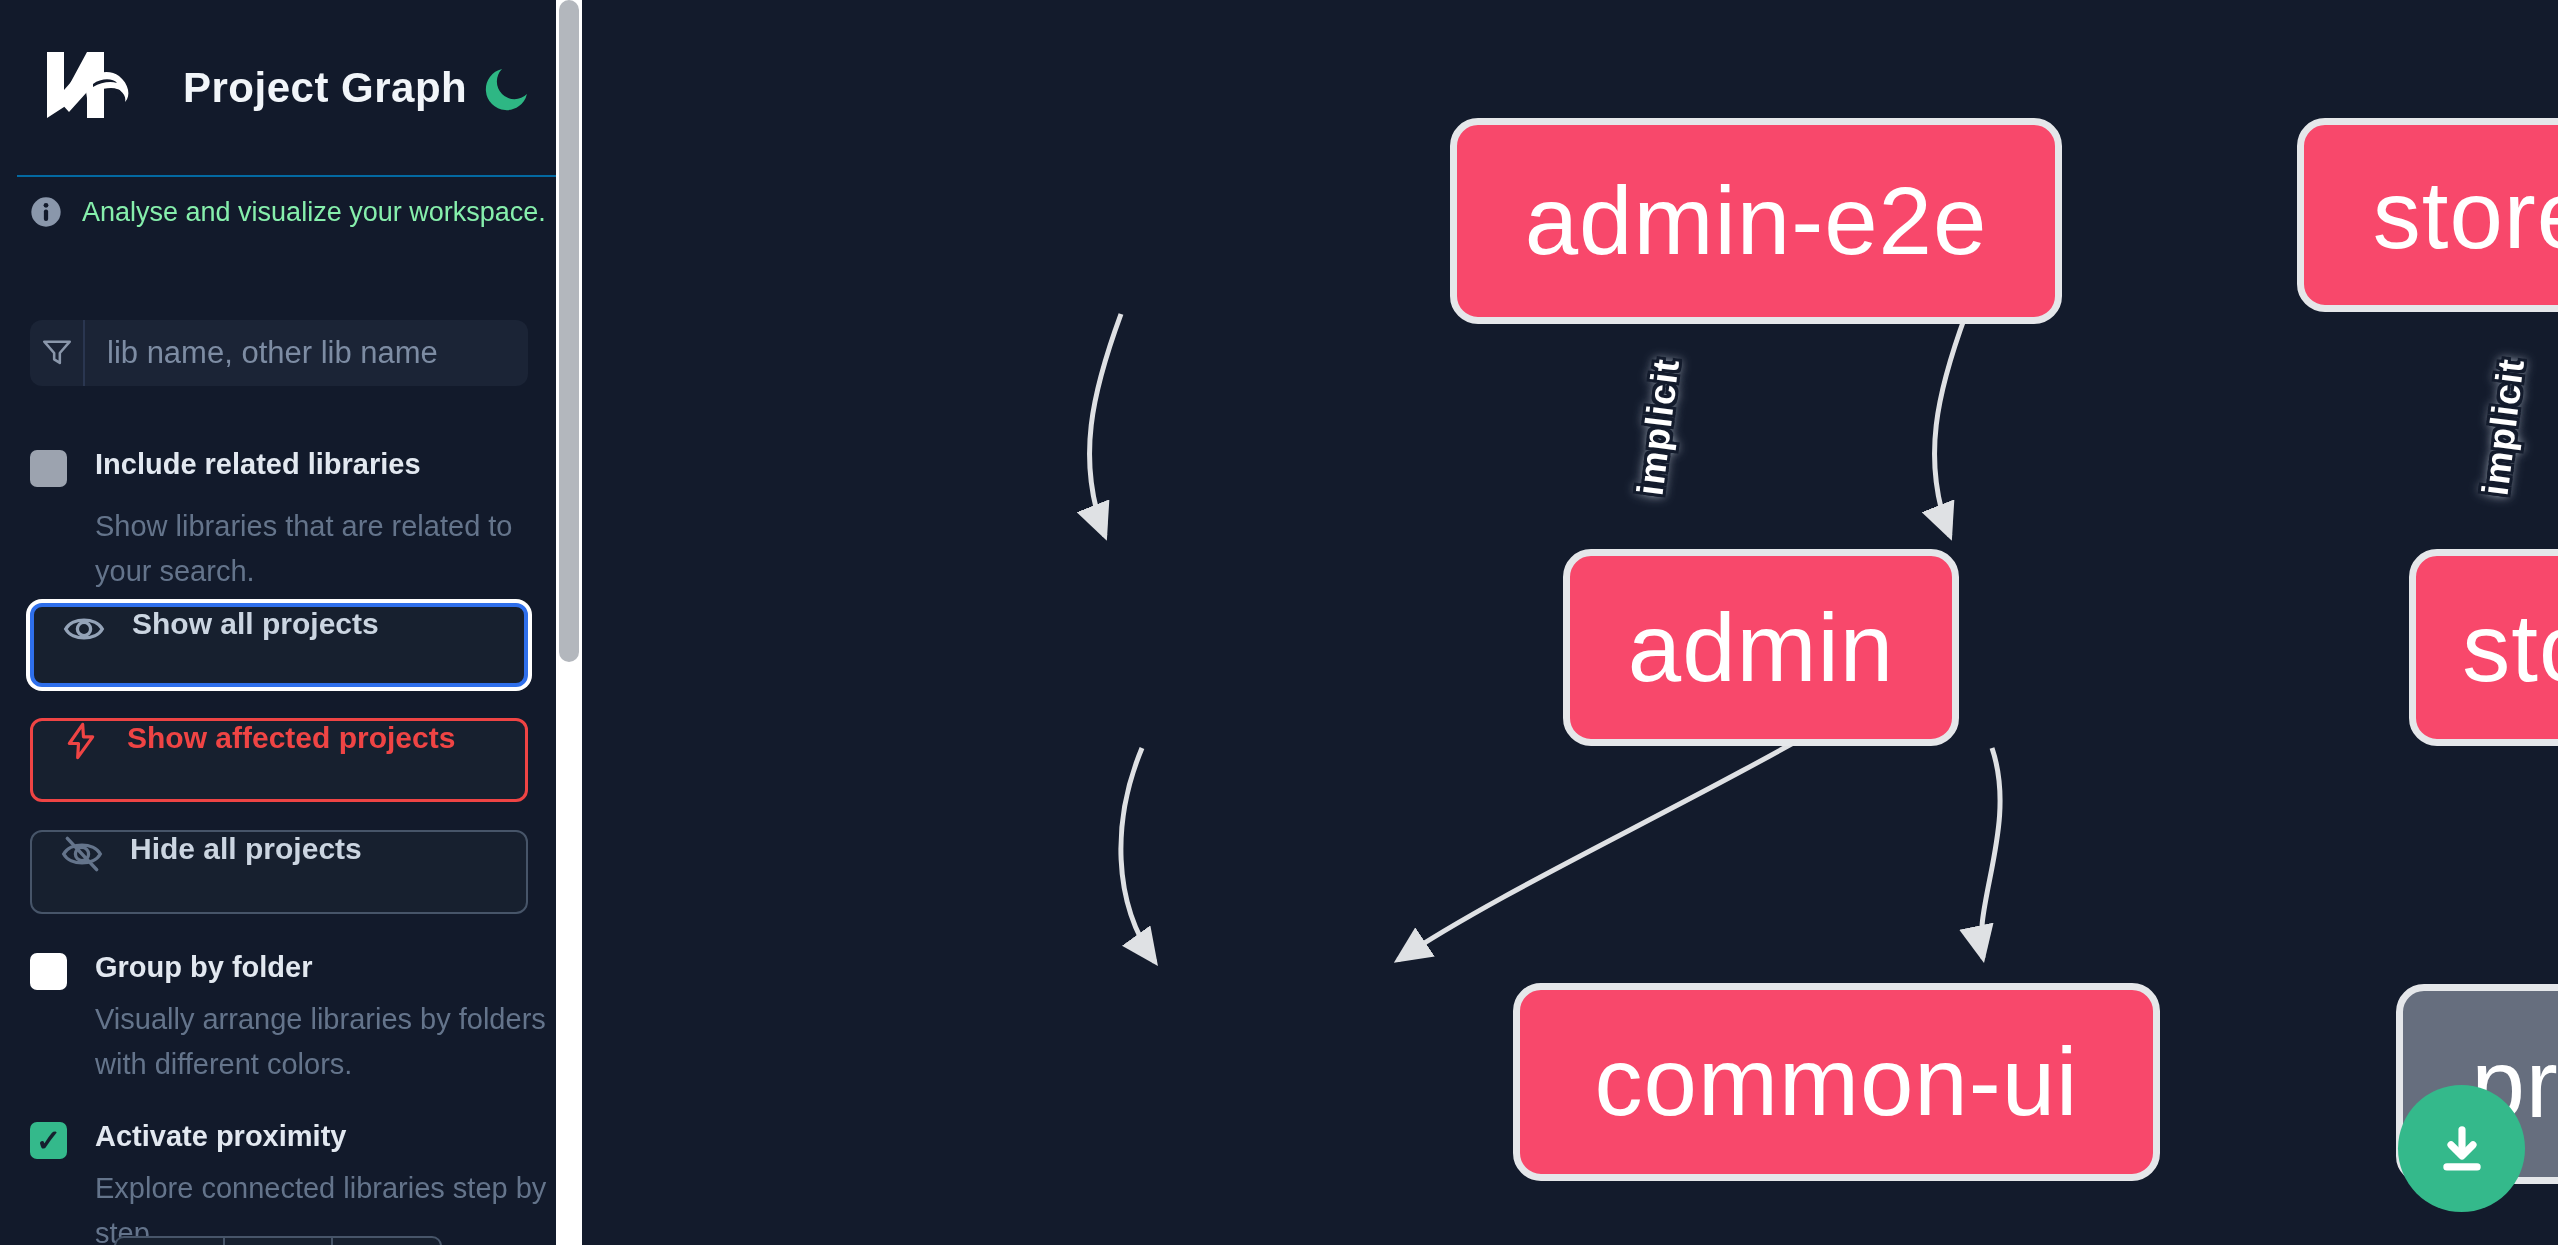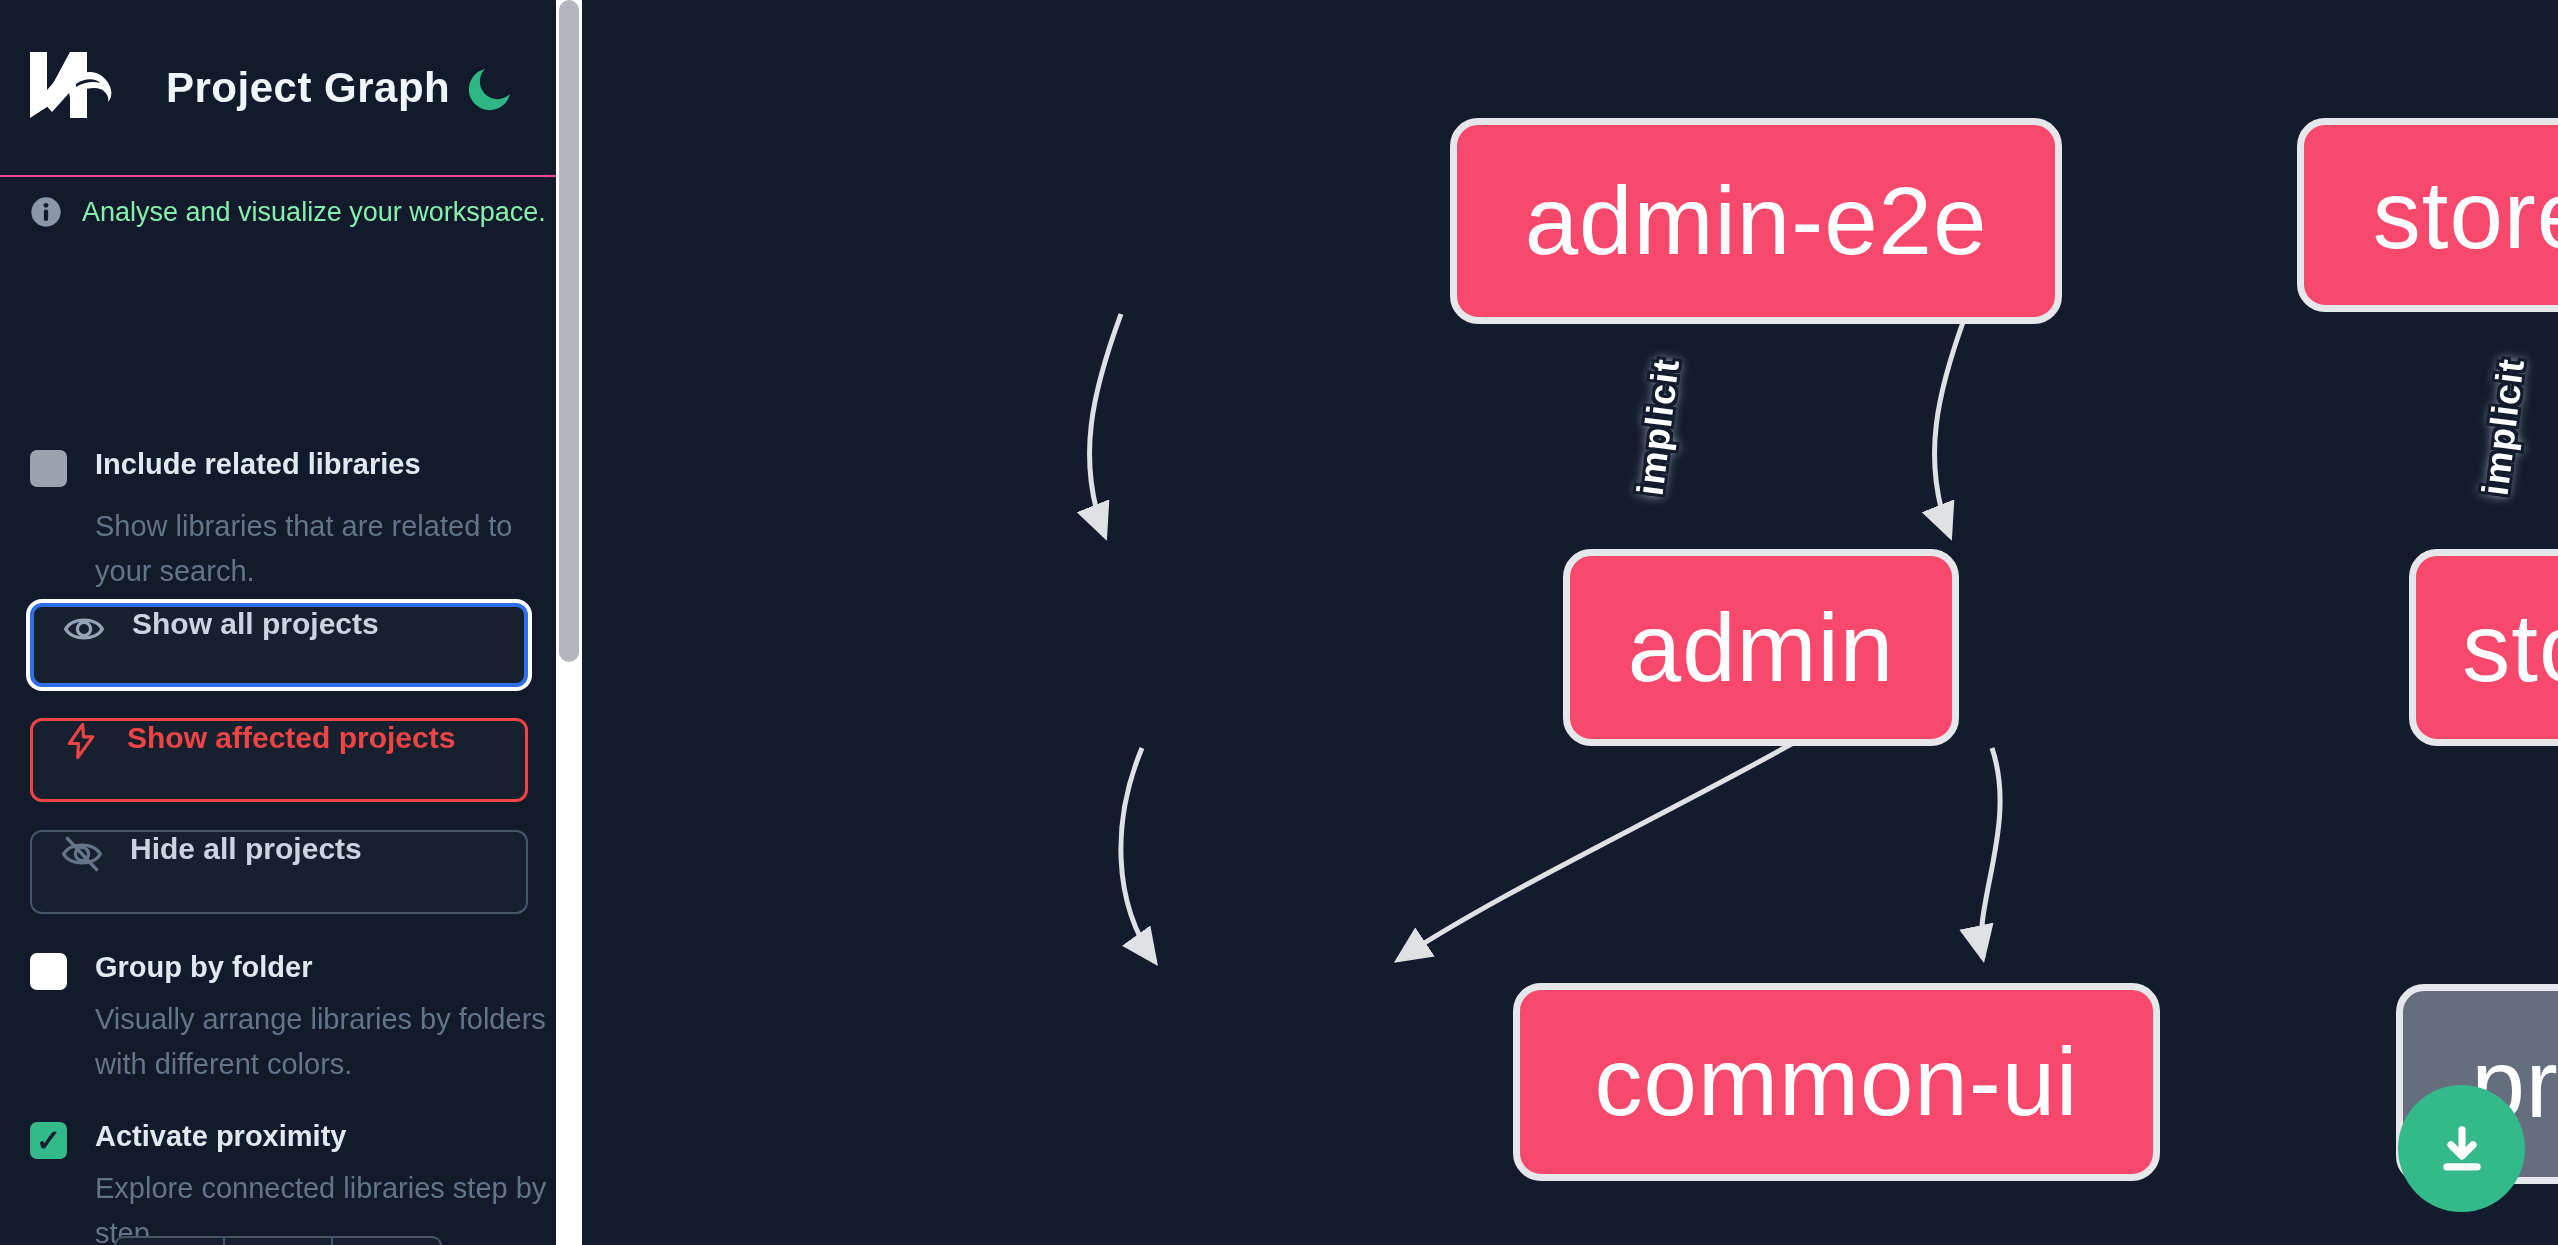--- a/index.html
+++ b/index.html
@@ -10,22 +10,22 @@
     position:relative;
     color:#e2e8f0;
   }
 
   
   .sidebar {
     position:absolute; left:0; top:0; width:556px; height:1245px;
     background:#121a2b;
   }
   .sb-header {
-    position:absolute; left:0; top:0; width:556px; height:177px;
-    border-bottom:2px solid #ec4899;
+    position:absolute; left:17px; top:0; width:556px; height:177px;
+    border-bottom:2px solid #0369a1;
     display:flex; align-items:center;
   }
   .nx-logo { position:absolute; left:30px; top:52px; width:90px; height:66px; }
   .sb-title {
     position:absolute; left:166px; top:64px;
     font-size:42px; font-weight:700; color:#f1f5f9; letter-spacing:0.5px;
   }
   .theme-btn {
     position:absolute; left:462px; top:62px; width:56px; height:56px;
     background:transparent; border:none; cursor:pointer;
@@ -151,20 +151,28 @@
 
   <div class="info-row">
     <svg width="32" height="32" viewBox="0 0 24 24">
       <circle cx="12" cy="12" r="11" fill="#8a97ab"></circle>
       <circle cx="12" cy="7" r="1.8" fill="#121a2b"></circle>
       <rect x="10.4" y="10.2" width="3.2" height="8.5" rx="1.5" fill="#121a2b"></rect>
     </svg>
     <span class="info-text">Analyse and visualize your workspace.</span>
   </div>
 
+  <div class="search-box">
+    <div class="search-icon-cell">
+      <svg width="34" height="34" viewBox="0 0 24 24">
+        <path d="M3 4 h18 l-7 8 v7 l-4 -2.5 v-4.5 Z" fill="none" stroke="#8a97ab" stroke-width="1.8" stroke-linejoin="round"></path>
+      </svg>
+    </div>
+    <input class="search-input" type="text" placeholder="lib name, other lib name" style="">
+  </div>
 
   <div class="check-row" style="top:424px;margin-top:24px;">
     <div class="checkbox cb-gray"></div>
     <div class="check-label">Include related libraries</div>
   </div>
   <div class="check-desc" style="top:468px;margin-top:36px;">Show libraries that are related to your search.</div>
 
   <button class="sb-btn btn-focused" style="top:603px;">
     <svg width="44" height="44" viewBox="0 0 24 24">
       <path d="M2 12 C5.5 5.5, 18.5 5.5, 22 12 C18.5 18.5, 5.5 18.5, 2 12 Z" fill="none" stroke="#94a3b8" stroke-width="1.8"></path>

